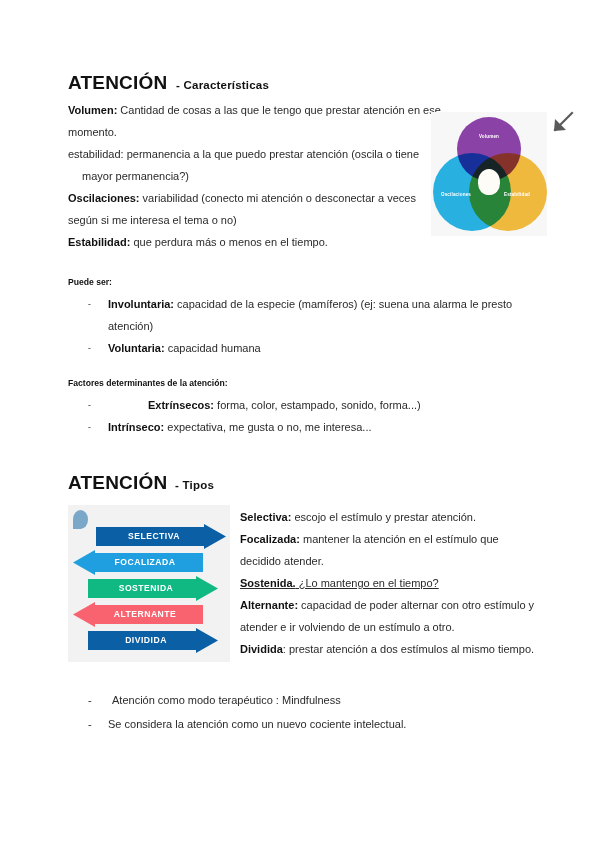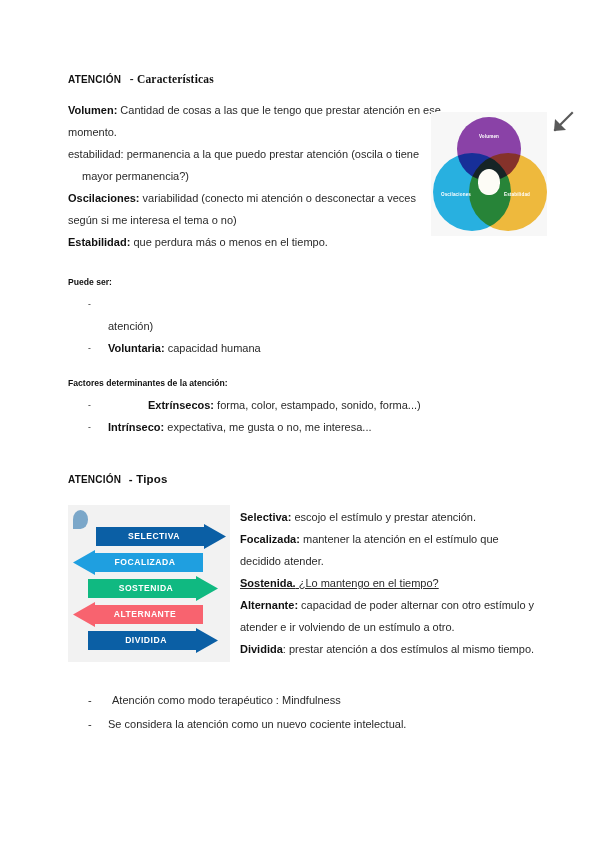--- a/index.html
+++ b/index.html
@@ -23,21 +23,21 @@
   }
 
   
   .h-title {
     font-size: 12.5px;
     font-weight: bold;
     letter-spacing: 0.2px;
     color: #111;
     white-space: nowrap;
   }
-  .h-title .big { font-size: 10px; }
+  .h-title .big { font-size: 19px; }
   .h-title .small { font-size: 11.5px; }
 
   .body-line {
     font-size: 11px;
     color: #2a2a2a;
     line-height: 1.05;
     white-space: nowrap;
   }
   .body-line b, .bold { font-weight: bold; color: #111; }
 
@@ -169,21 +169,21 @@
   #bottom-bullets { position: absolute; left: 68px; top: 695px; width: 420px; }
   #bottom-bullets .body-line { position: absolute; }
 </style>
 </head>
 <body>
 
 <div class="page">
 
   <div class="h-title" style="position:absolute;left:68px;top:72px;">
     <span class="big">ATENCIÓN</span>
-    <span class="small" style="margin-left:5px;font-family:Liberation Serif, serif;">- Características</span>
+    <span class="small" style="margin-left:5px;">- Características</span>
   </div>
 
   <div id="block-intro">
     <div class="body-line" style="top:0px;">
       <b>Volumen:</b><span> Cantidad de cosas a las que le tengo que prestar atención en ese</span>
     </div>
     <div class="body-line" style="top:22px;">
       <span>momento.</span>
     </div>
     <div class="body-line" style="top:44px;">
@@ -216,20 +216,23 @@
   <svg id="cursor-arrow" viewBox="0 0 26 26">
     <g stroke="#595959" stroke-width="2.1" fill="none" stroke-linecap="square">
       <line x1="23" y1="3" x2="6" y2="20"></line>
       <polyline points="6,9 5,21 17,20" fill="#595959" stroke="none"></polyline>
     </g>
   </svg>
 
   <div class="sec-head" style="position:absolute;left:68px;top:277px;">Puede ser:</div>
 
   <div class="dash" style="left:88px;top:299px;">-</div>
+  <div class="body-line" style="position:absolute;left:108px;top:299px;">
+    <b>Involuntaria:</b><span> capacidad de la especie (mamíferos) (ej: suena una alarma le presto</span>
+  </div>
   <div class="body-line" style="position:absolute;left:108px;top:321px;">atención)</div>
 
   <div class="dash" style="left:88px;top:343px;">-</div>
   <div class="body-line" style="position:absolute;left:108px;top:343px;">
     <b>Voluntaria:</b><span> capacidad humana</span>
   </div>
 
   <div class="sec-head" style="position:absolute;left:68px;top:378px;">Factores determinantes de la atención:</div>
 
   <div class="dash" style="left:88px;top:400px;">-</div>

